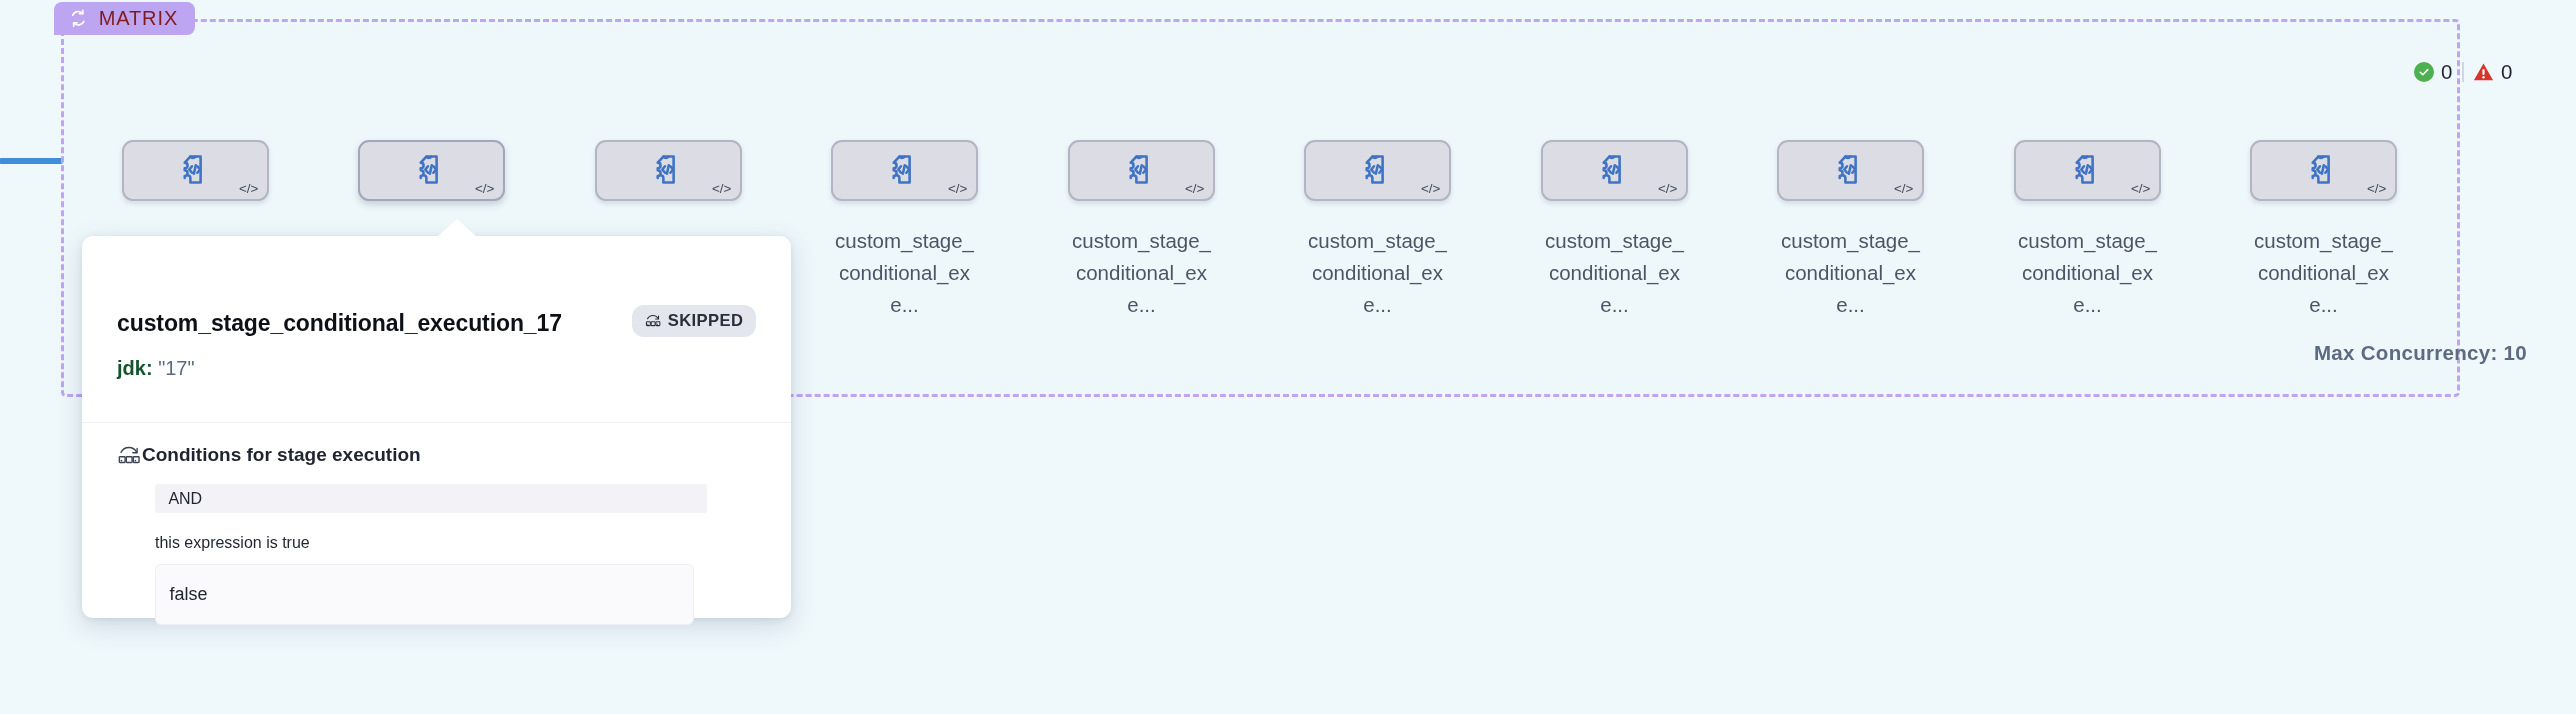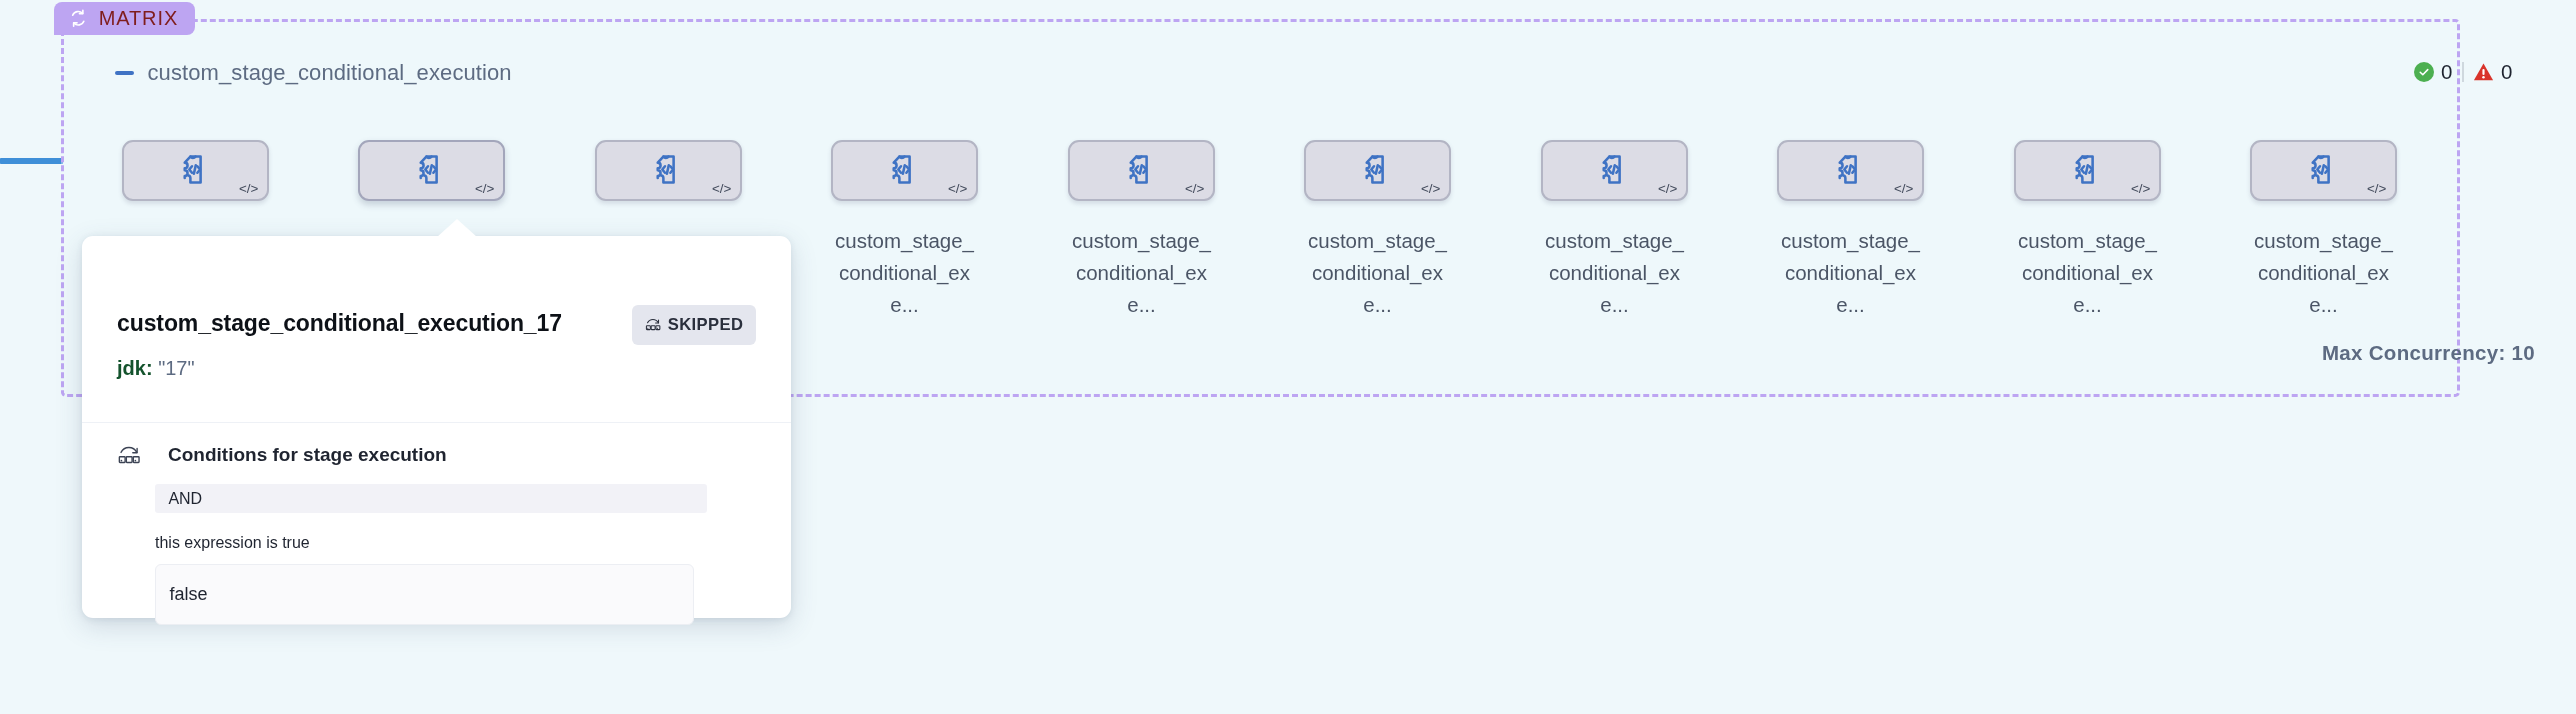--- a/index.html
+++ b/index.html
@@ -179,21 +179,21 @@
     text-align: center;
     font-size: 20.5px;
     line-height: 32px;
     color: #4b5566;
     word-break: break-all;
   }
 
   
   .max-concurrency {
     position: absolute;
-    right: 41px;
+    right: 49px;
     top: 341px;
     font-size: 20.5px;
     font-weight: bold;
     color: #5d6b82;
     letter-spacing: 0.3px;
   }
 
   
   .detail-card {
     position: absolute;
@@ -236,38 +236,38 @@
     line-height: 1.2;
   }
   .card-sub b { font-weight: bold; color: #14532d; }
   .skipped-badge {
     position: absolute;
     right: 35px;
     top: 25px;
     display: flex;
     align-items: center;
     gap: 7px;
-    height: 40px;
+    height: 32px;
     padding: 0 12.6px;
     background: #e4e6ee;
-    border-radius: 6px;
+    border-radius: 12px;
   }
   .skipped-badge .txt {
     font-size: 16.6px;
     font-weight: bold;
     color: #2a2f3c;
     letter-spacing: 0.4px;
     line-height: 1;
   }
 
   .card-body { padding: 20.5px 35px 0 35px; }
   .cond-head {
     display: flex;
     align-items: center;
-    gap: 27px;
+    gap: 1px;
   }
   .cond-head .title {
     font-size: 19px;
     font-weight: bold;
     color: #1f2430;
   }
   .cond-inner { margin-left: 38px; margin-top: 17.3px; }
   .cond-desc {
     font-size: 16px;
     color: #1f2430;
@@ -318,26 +318,20 @@
       <svg width="20.5" height="20.5" viewBox="0 0 24 24" fill="none" stroke="#ffffff" stroke-width="1.9" stroke-linecap="round" stroke-linejoin="round">
         <path d="M5.5 8.5A7 7 0 0 1 17 6.2"></path>
         <polyline points="17.4,2.6 17.4,6.6 13.4,6.6"></polyline>
         <path d="M18.5 15.5A7 7 0 0 1 7 17.8"></path>
         <polyline points="6.6,21.4 6.6,17.4 10.6,17.4"></polyline>
       </svg>
     </span>
     <span class="label">MATRIX</span>
   </div>
 
-  <div class="group-header">
-    <span class="collapse-icon">
-        <span class="bar"></span>
-      </span>
-    <span class="group-title">custom_stage_conditional_execution</span>
-  </div>
 
   <div class="status-counters">
     <div class="status-chip">
       <span class="ok-icon">
         <svg width="12" height="12" viewBox="0 0 16 16" fill="none" stroke="#ffffff" stroke-width="2.1" stroke-linecap="round" stroke-linejoin="round">
           <polyline points="3,8.4 6.4,11.6 13,4.8"></polyline>
         </svg>
       </span>
       <span class="count">0</span>
     </div>

